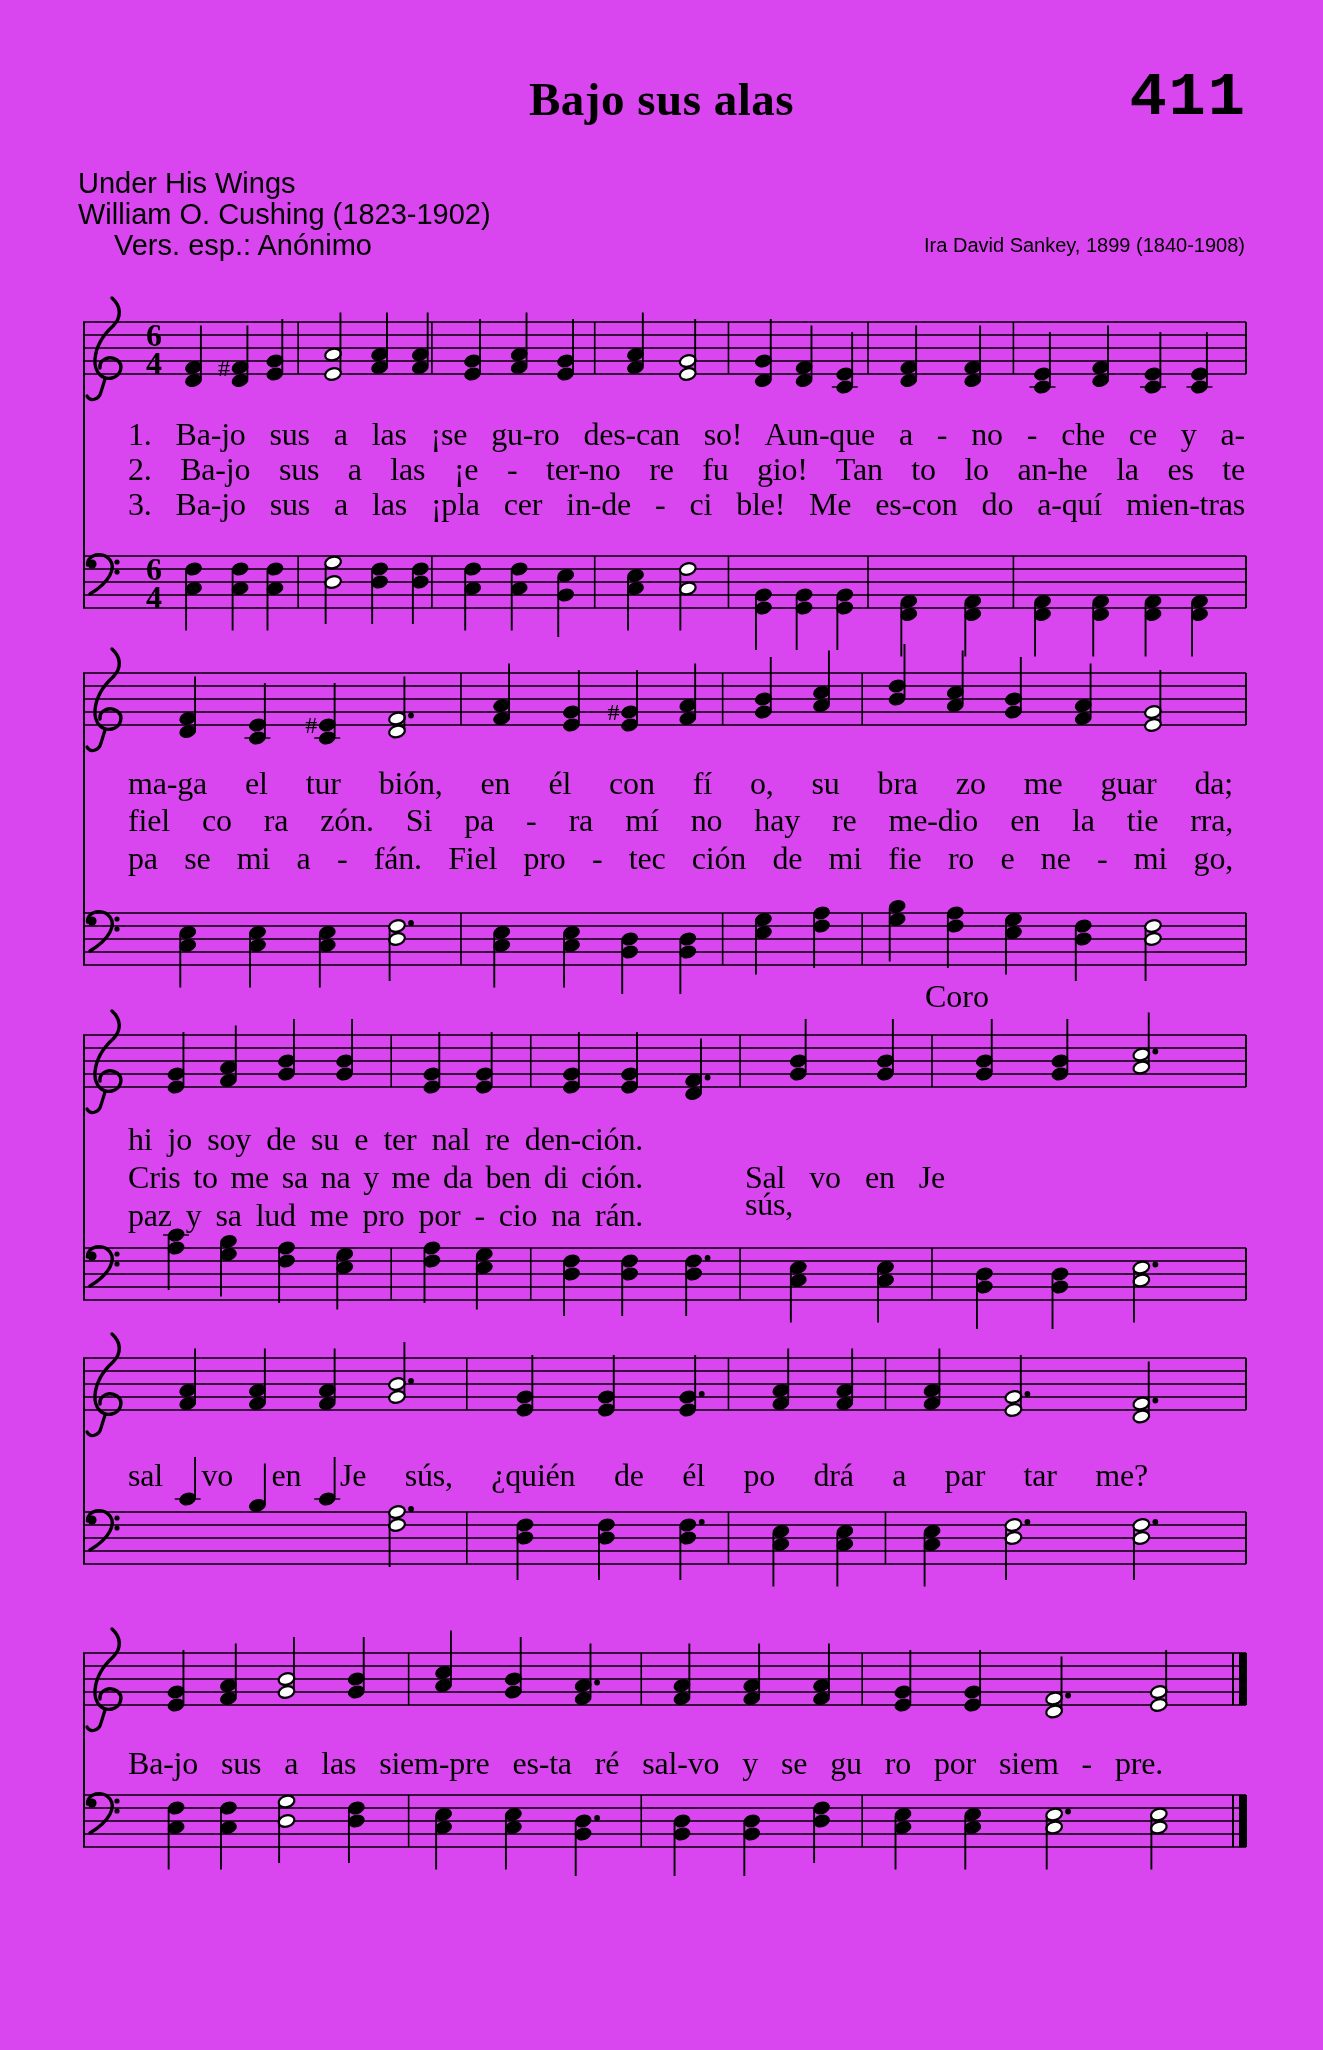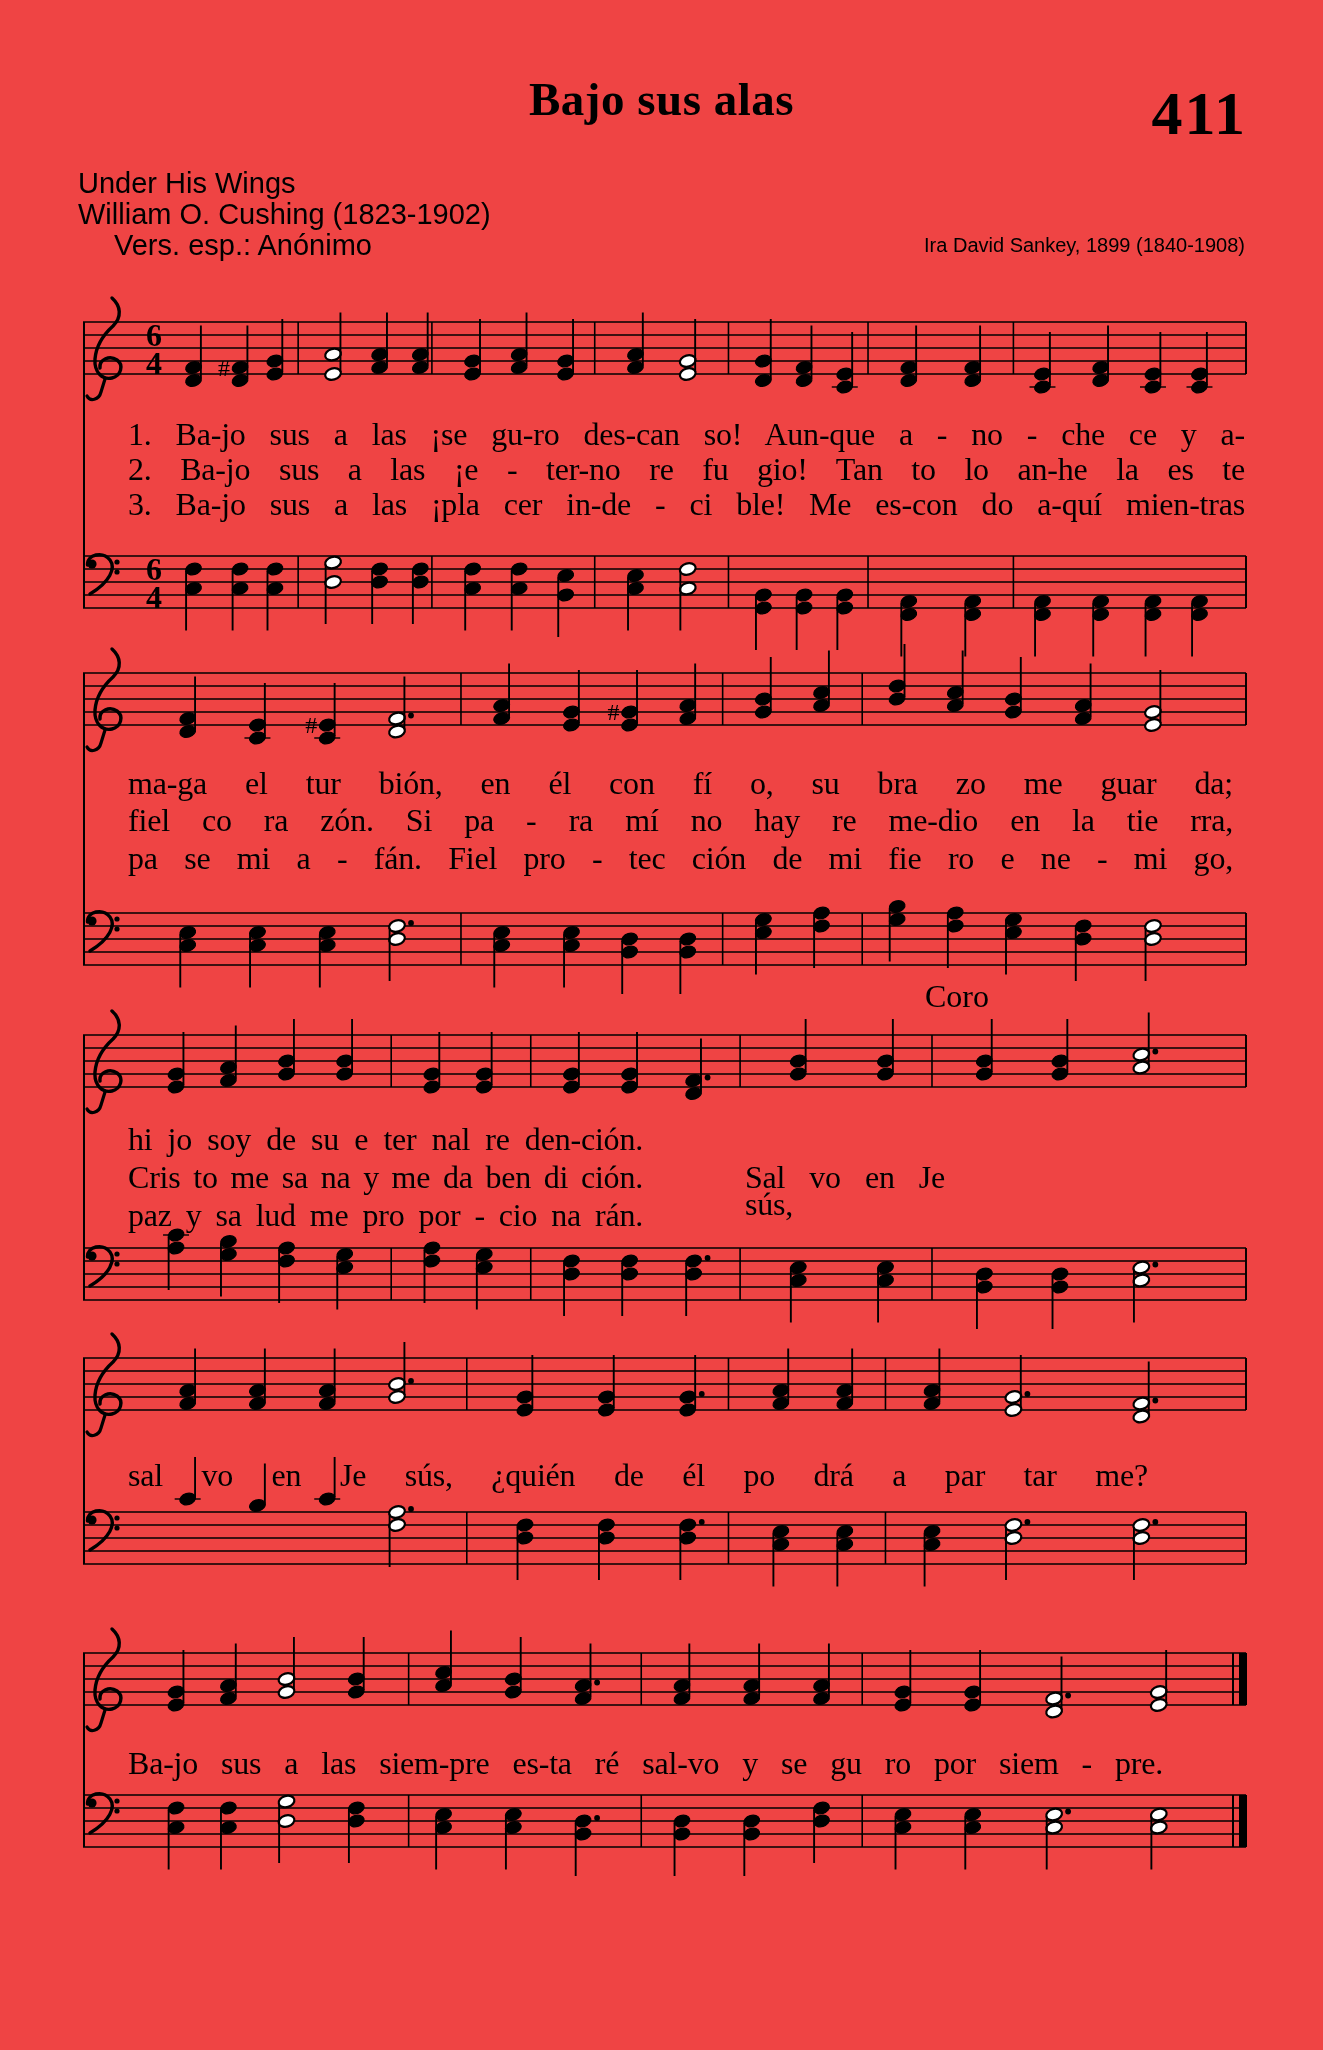--- a/index.html
+++ b/index.html
@@ -1,34 +1,34 @@
 <!DOCTYPE html>
 <html><head>
 <meta charset="utf-8">
 <style>
   html,body{margin:0;padding:0;background:#e8e8e8;}
   .page{
     position:relative;
     width:1323px;height:2050px;
     margin:0 auto;
-    background:#ef4444;
+    background:#d946ef;
     color:#000;
     font-family:"Liberation Sans",sans-serif;
     overflow:hidden;
   }
   .hymn-title{
     position:absolute;top:72px;left:0;width:100%;
     text-align:center;
     font-family:"Liberation Serif",serif;
     font-weight:bold;font-size:47px;letter-spacing:.5px;
   }
   .hymn-number{
     position:absolute;top:62px;right:76px;
-    font-family:Liberation Serif, serif;
-    font-weight:bold;font-size:62px;letter-spacing:2px;margin-top:16px;
+    font-family:Liberation Mono, monospace;
+    font-weight:bold;font-size:62px;letter-spacing:2px;
   }
   .credit{position:absolute;left:78px;font-size:29px;line-height:23px;}
   .credit.r1{top:172px;}
   .credit.r2{top:203px;}
   .credit.r3{top:234px;margin-left:36px;}
   .credit-right{position:absolute;right:78px;top:234px;font-size:20px;}
   .lyr{
     position:absolute;
     font-family:"Liberation Serif",serif;
     font-size:32px;line-height:27px;

